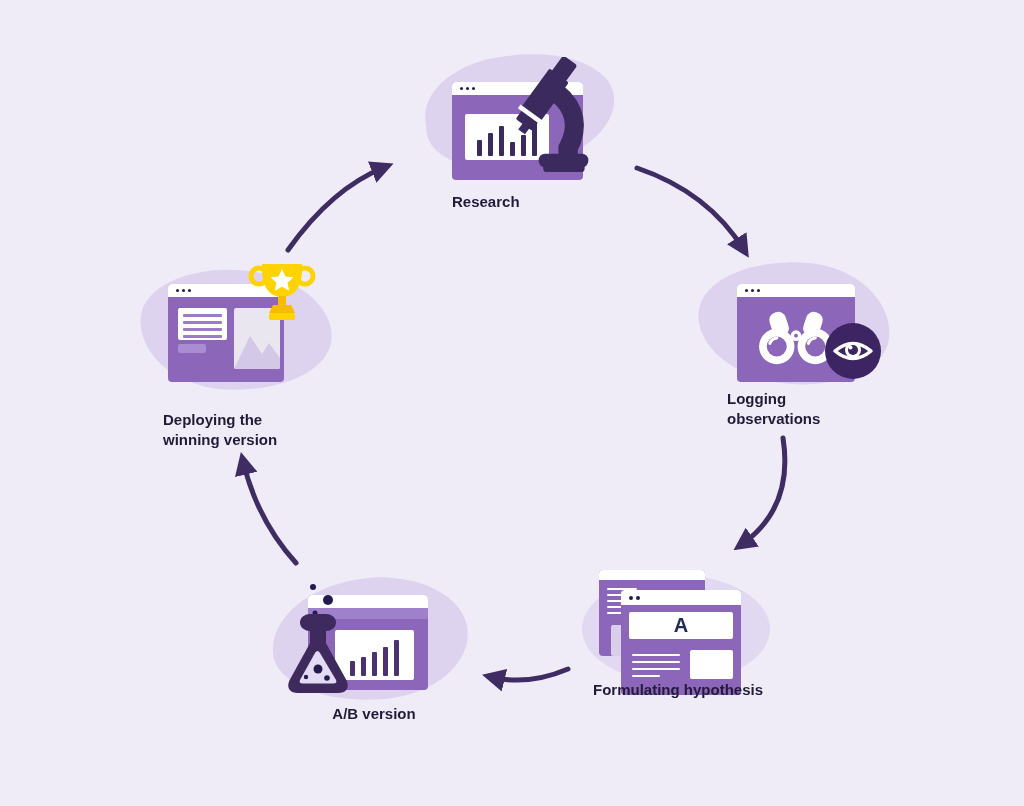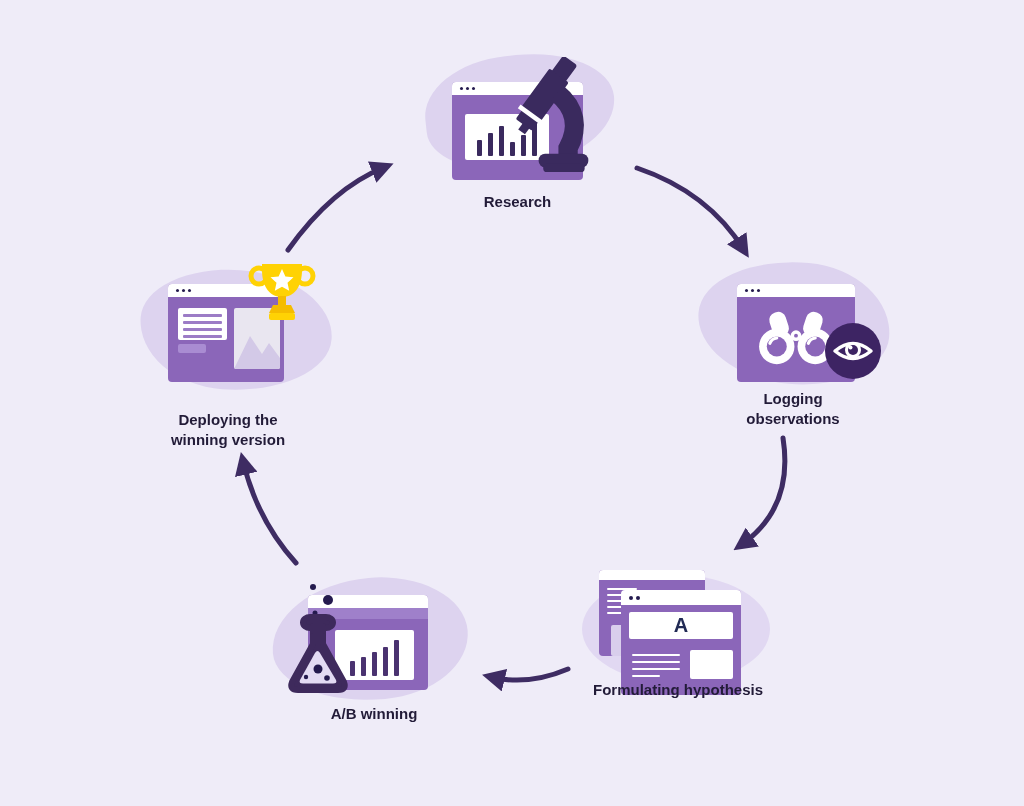--- a/index.html
+++ b/index.html
@@ -27,21 +27,21 @@
   .titlebar .dot.big{width:4px;height:4px;}
   .panel{position:absolute;background:#FFFFFF;border-radius:2px;}
   .bars{display:flex;align-items:flex-end;justify-content:center;gap:6px;height:100%;padding:4px 0;box-sizing:border-box;}
   .bar{width:5px;border-radius:1px;background:#3A2A5E;}
   .bar.ab{background:#4A3270;}
   .hline{background:#FFFFFF;height:2px;border-radius:1px;margin-bottom:4px;}
   .hline.purple{background:#9C7CC6;height:2.5px;margin-bottom:4.5px;}
   
   .stage-label{
     position:absolute;color:#221B38;font-weight:700;font-size:15px;
-    line-height:1.35;text-align:center;
+    line-height:1.35;text-align:left;
   }
   .nowrap{white-space:nowrap;transform:translateX(-50%);}
   svg{display:block;}
 </style>
 </head>
 <body>
 
 <svg class="abs" width="1024" height="806" viewBox="0 0 1024 806" style="left:0;top:0;">
   <defs>
     <marker id="ah" viewBox="0 0 10 10" refX="6" refY="5" markerWidth="4.6" markerHeight="4.6" orient="auto-start-reverse">
@@ -191,21 +191,21 @@
       <rect x="23" y="43" width="30" height="11" rx="7"></rect>
       <rect x="33" y="52" width="10" height="12"></rect>
       <path d="M 33 62 L 43 62 L 43 70 L 64 108 Q 67 116 58 116 L 18 116 Q 9 116 12 108 L 33 70 Z"></path>
     </g>
     <path d="M 40 79 L 56 106 Q 57.5 109.5 53 109.5 L 23 109.5 Q 18.5 109.5 20 106 L 35 79 Q 37.5 75 40 79 Z" fill="#E3DBF3"></path>
     <circle cx="38" cy="95" r="4.5" fill="#241A4E"></circle>
     <circle cx="26" cy="103" r="2.2" fill="#241A4E"></circle>
     <circle cx="47" cy="104" r="2.8" fill="#241A4E"></circle>
   </svg>
 
-  <div class="stage-label nowrap" style="left:374px;top:704px;">A/B winning</div>
+  <div class="stage-label nowrap" style="left:374px;top:704px;">A/B version</div>
 </div>
 
 <div>
   <div class="blob" style="left:140px;top:270px;width:192px;height:120px;transform:rotate(4deg);border-radius:50% 50% 55% 45% / 45% 52% 48% 55%;"></div>
 
   <div class="win" style="left:168px;top:284px;width:116px;height:98px;">
     <div class="titlebar">
       <span class="dot"></span>
       <span class="dot"></span>
       <span class="dot"></span>

